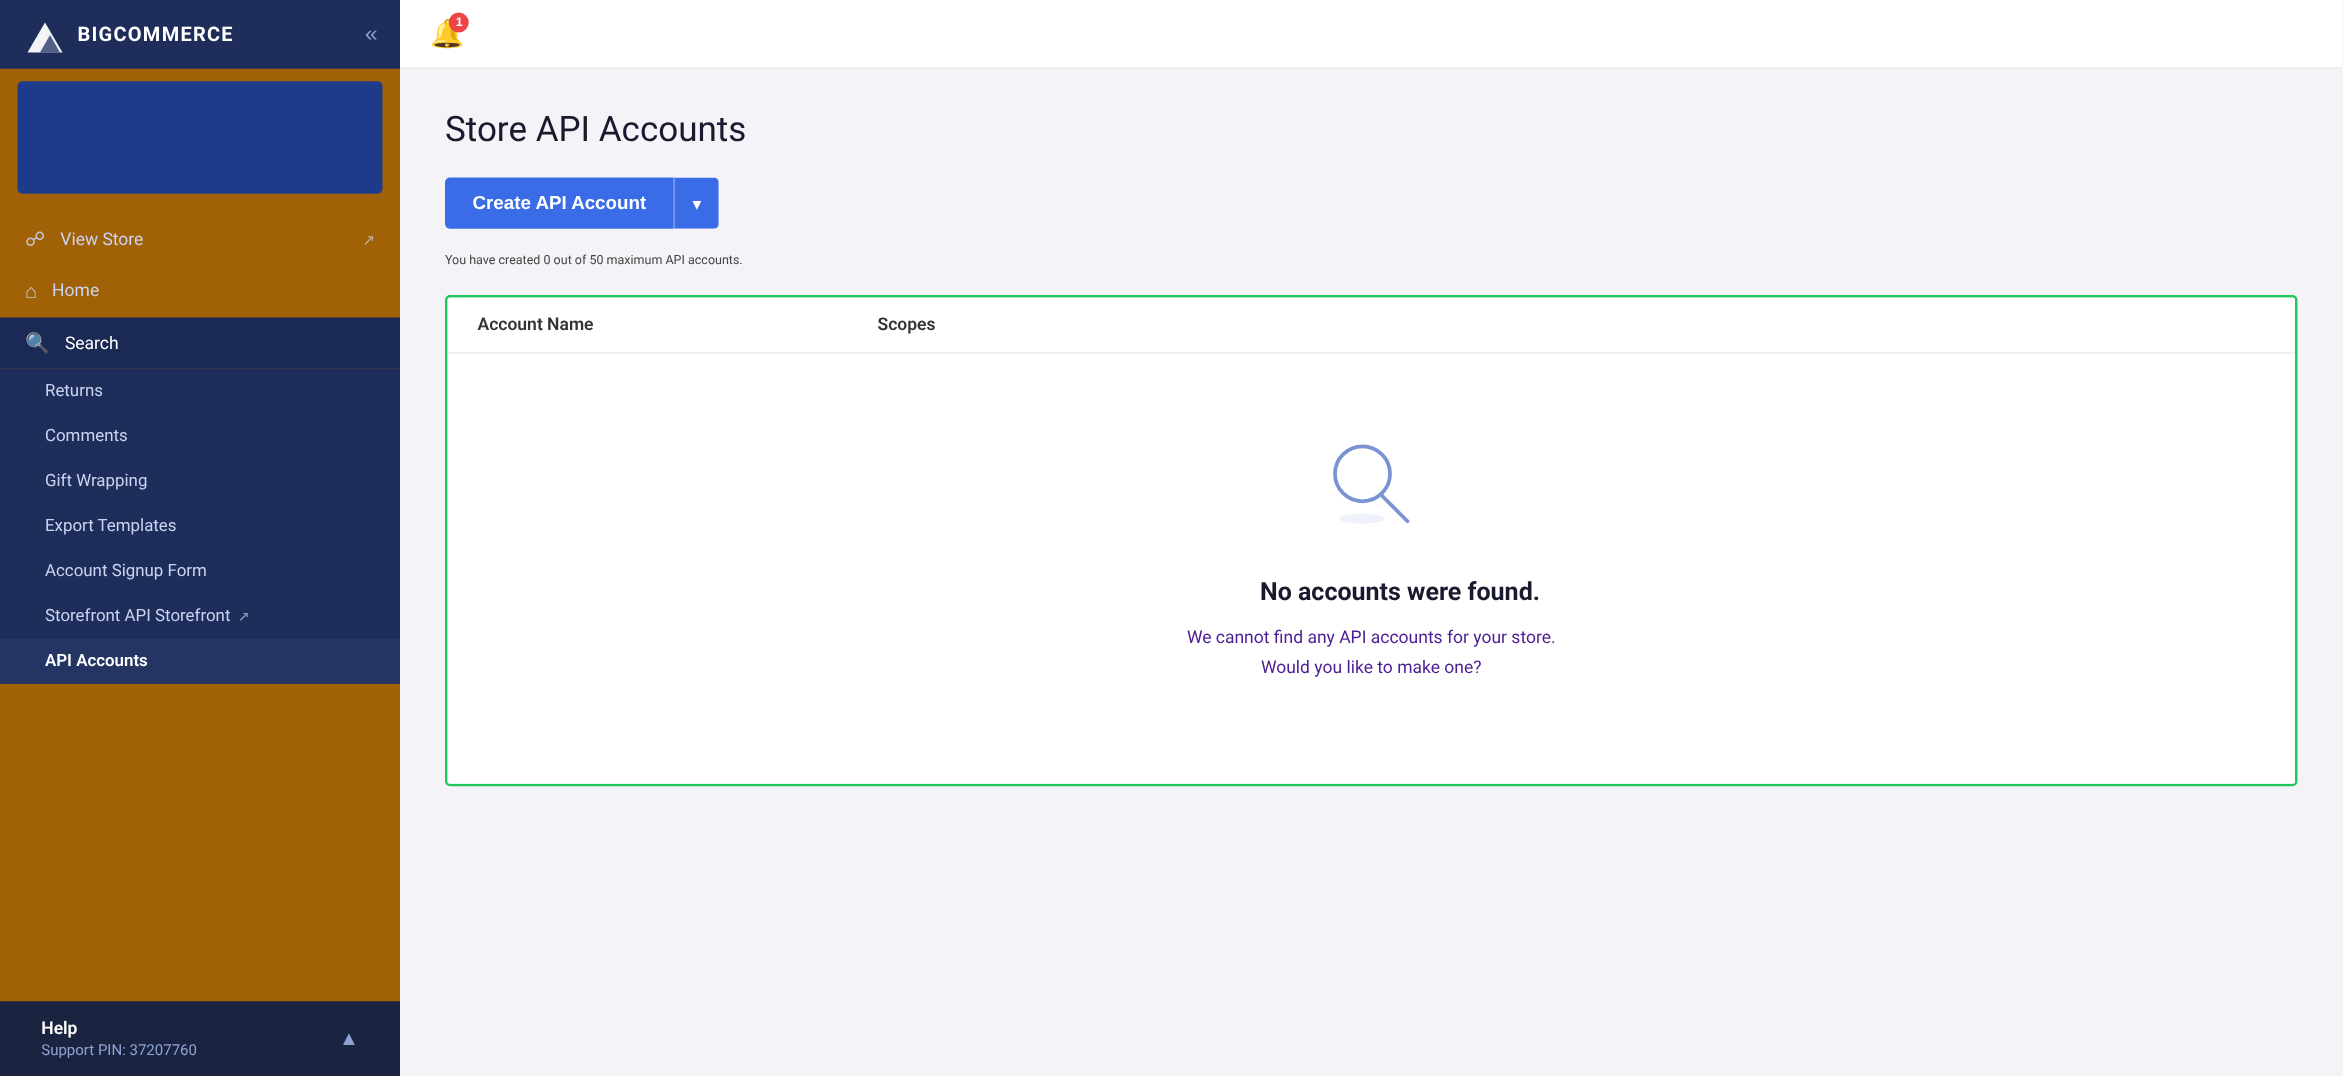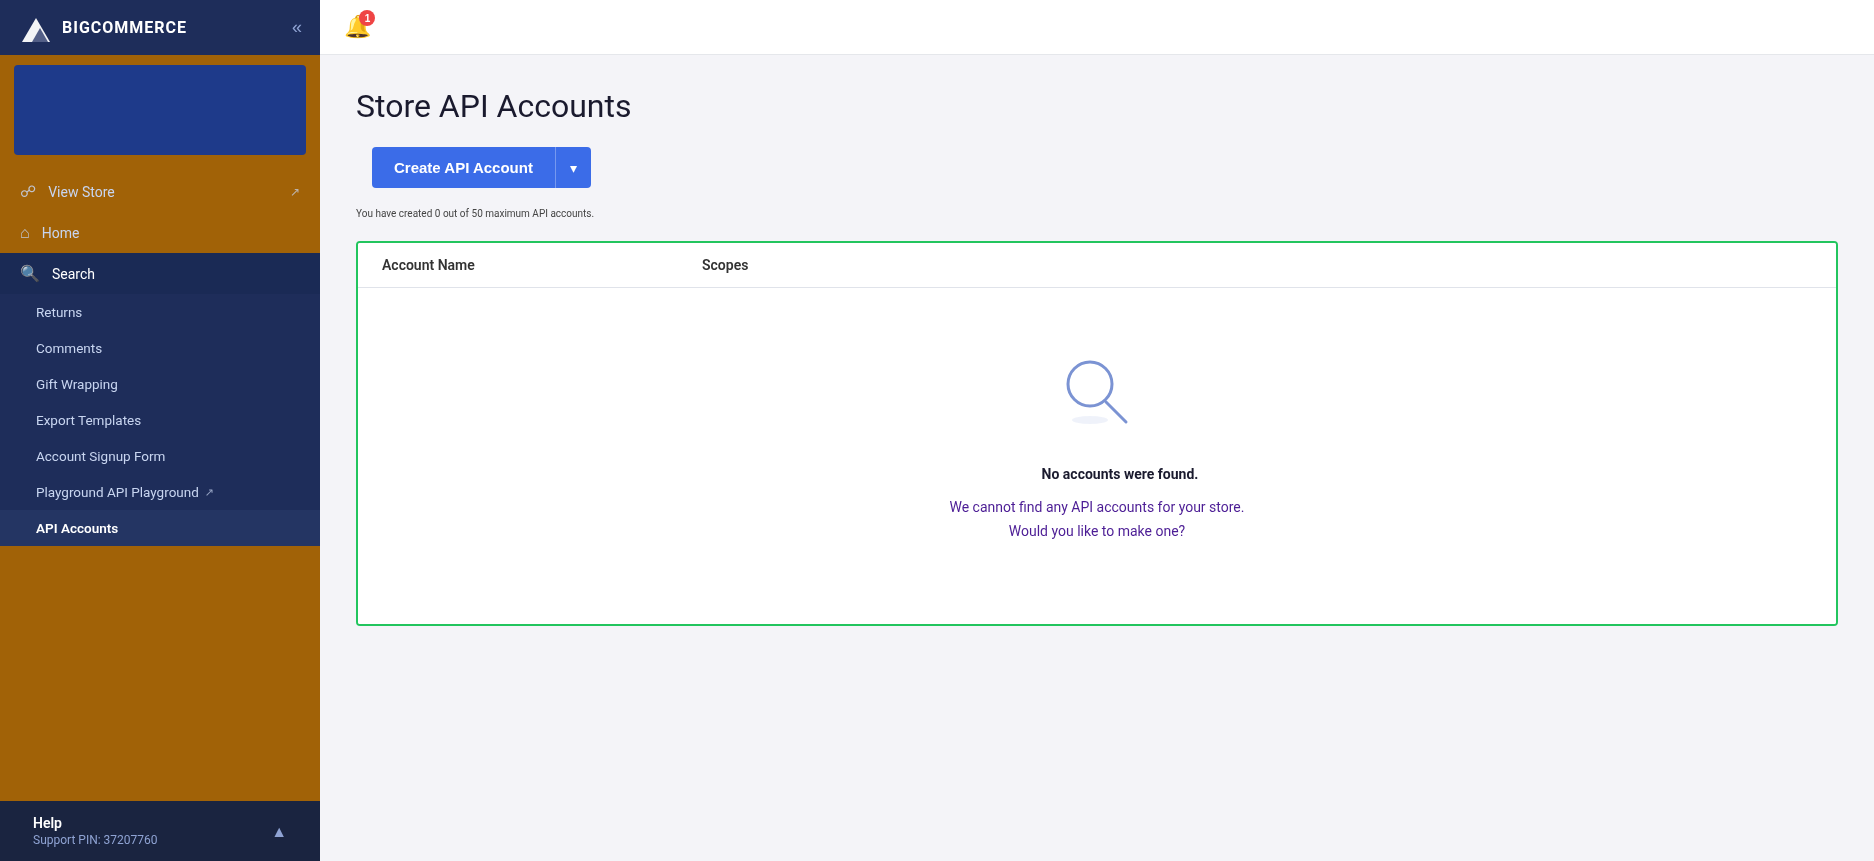--- a/index.html
+++ b/index.html
@@ -138,32 +138,31 @@
       justify-content: center;
     }
 
     
     .page-area {
       flex: 1;
       overflow-y: auto;
       padding: 32px 36px;
     }
     .page-title {
-      font-size: 32px;
+      font-size: 28px;
       font-weight: 400;
       color: #1a1a2e;
       margin-bottom: 22px;
     }
 
     
     .create-btn-group {
       display: inline-flex;
       align-items: stretch;
       margin-bottom: 20px;
-      margin-left: 16px;
     }
     .create-btn-main {
       background: #3b6ce8;
       color: #fff;
       border: none;
       padding: 12px 22px;
       font-size: 15px;
       font-weight: 600;
       cursor: pointer;
       border-radius: 4px 0 0 4px;
@@ -217,21 +216,21 @@
       flex-direction: column;
       align-items: center;
       justify-content: center;
       padding: 60px 20px 80px;
       background: #fff;
     }
     .empty-icon {
       margin-bottom: 24px;
     }
     .empty-title {
-      font-size: 14px;
+      font-size: 20px;
       font-weight: 700;
       color: #1a1a2e;
       margin-bottom: 14px;
       margin-left: 46px;
     }
     .empty-desc {
       font-size: 14px;
       color: #4c1d95;
       text-align: center;
       line-height: 1.7;
@@ -280,21 +279,21 @@
       <div class="sub-nav-item">
         <span>Gift Wrapping</span>
       </div>
       <div class="sub-nav-item">
         <span>Export Templates</span>
       </div>
       <div class="sub-nav-item">
         <span>Account Signup Form</span>
       </div>
       <div class="sub-nav-item" style="display:flex;align-items:center;gap:6px;">
-        <span>Playground API Playground</span>
+        <span>Storefront API Storefront</span>
         <span style="font-size:11px;opacity:0.7">↗</span>
       </div>
       <div class="sub-nav-item active-sub">
         <span>API Accounts</span>
       </div>
     </div>
   </div>
 
   <div class="sidebar-footer">
     <div class="help-info">

